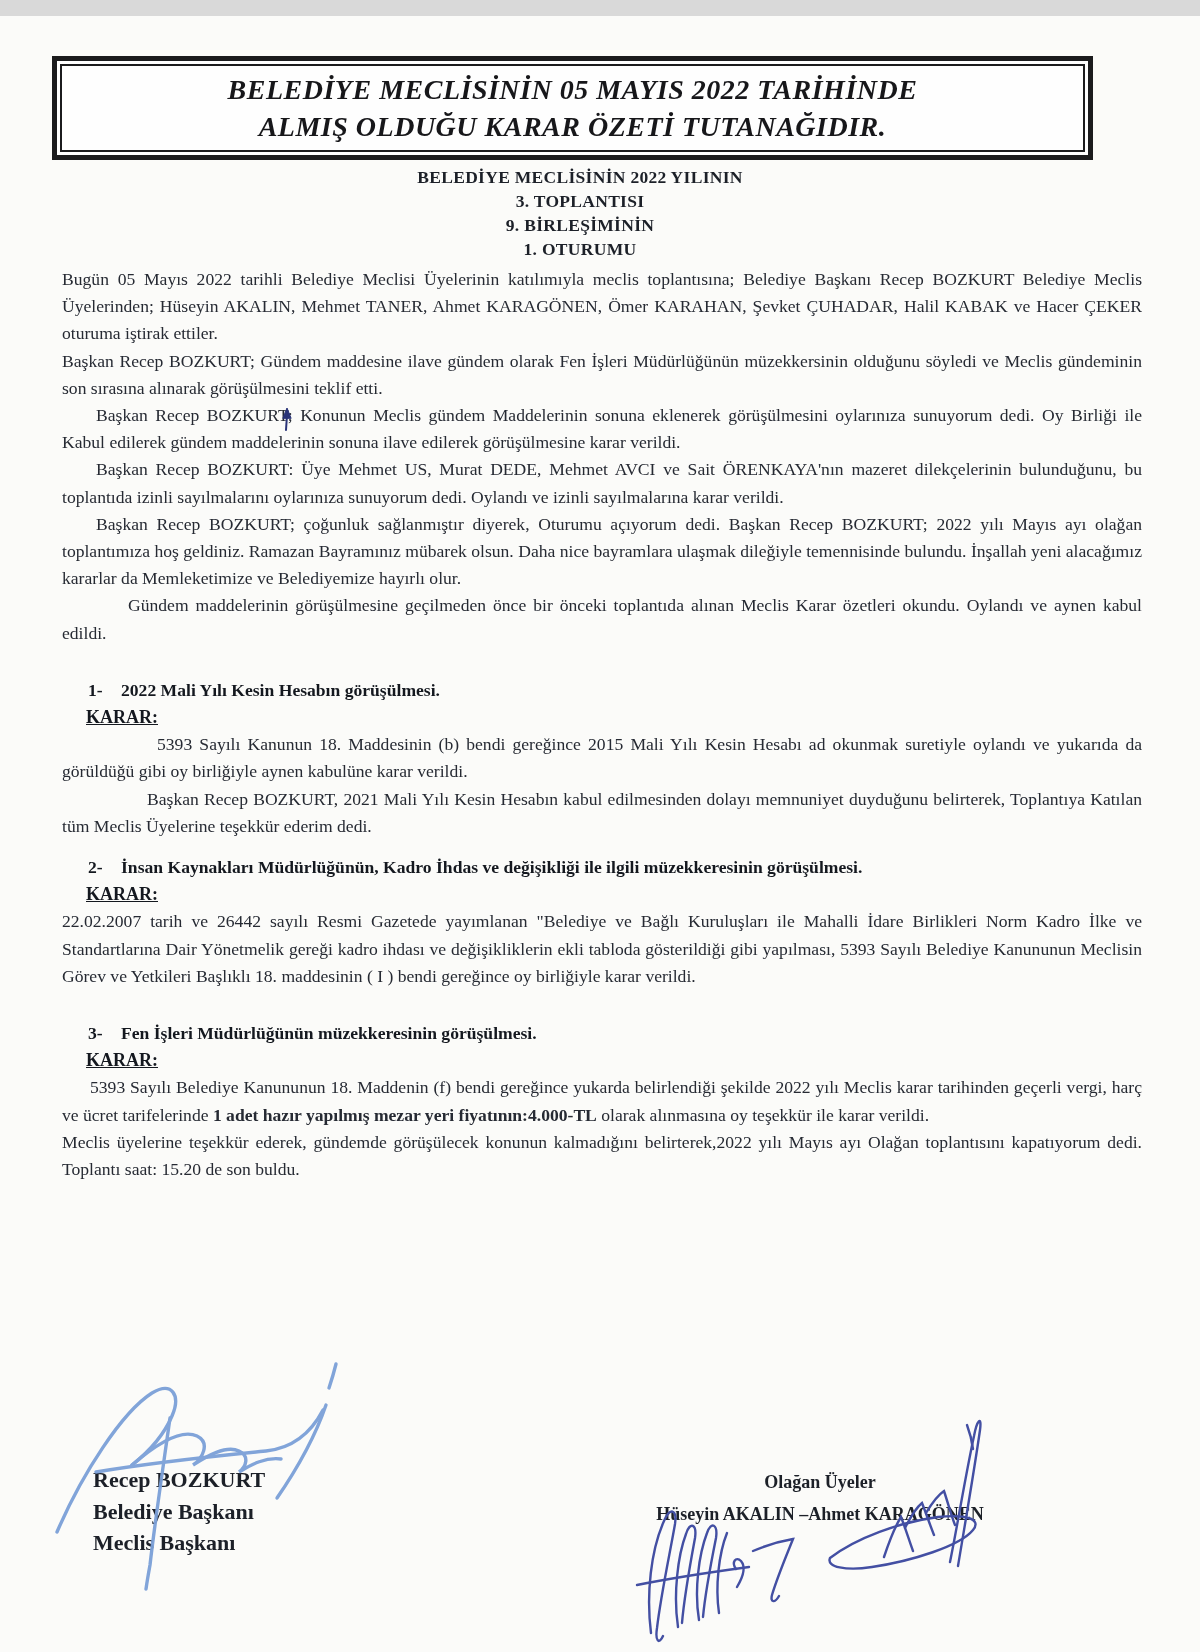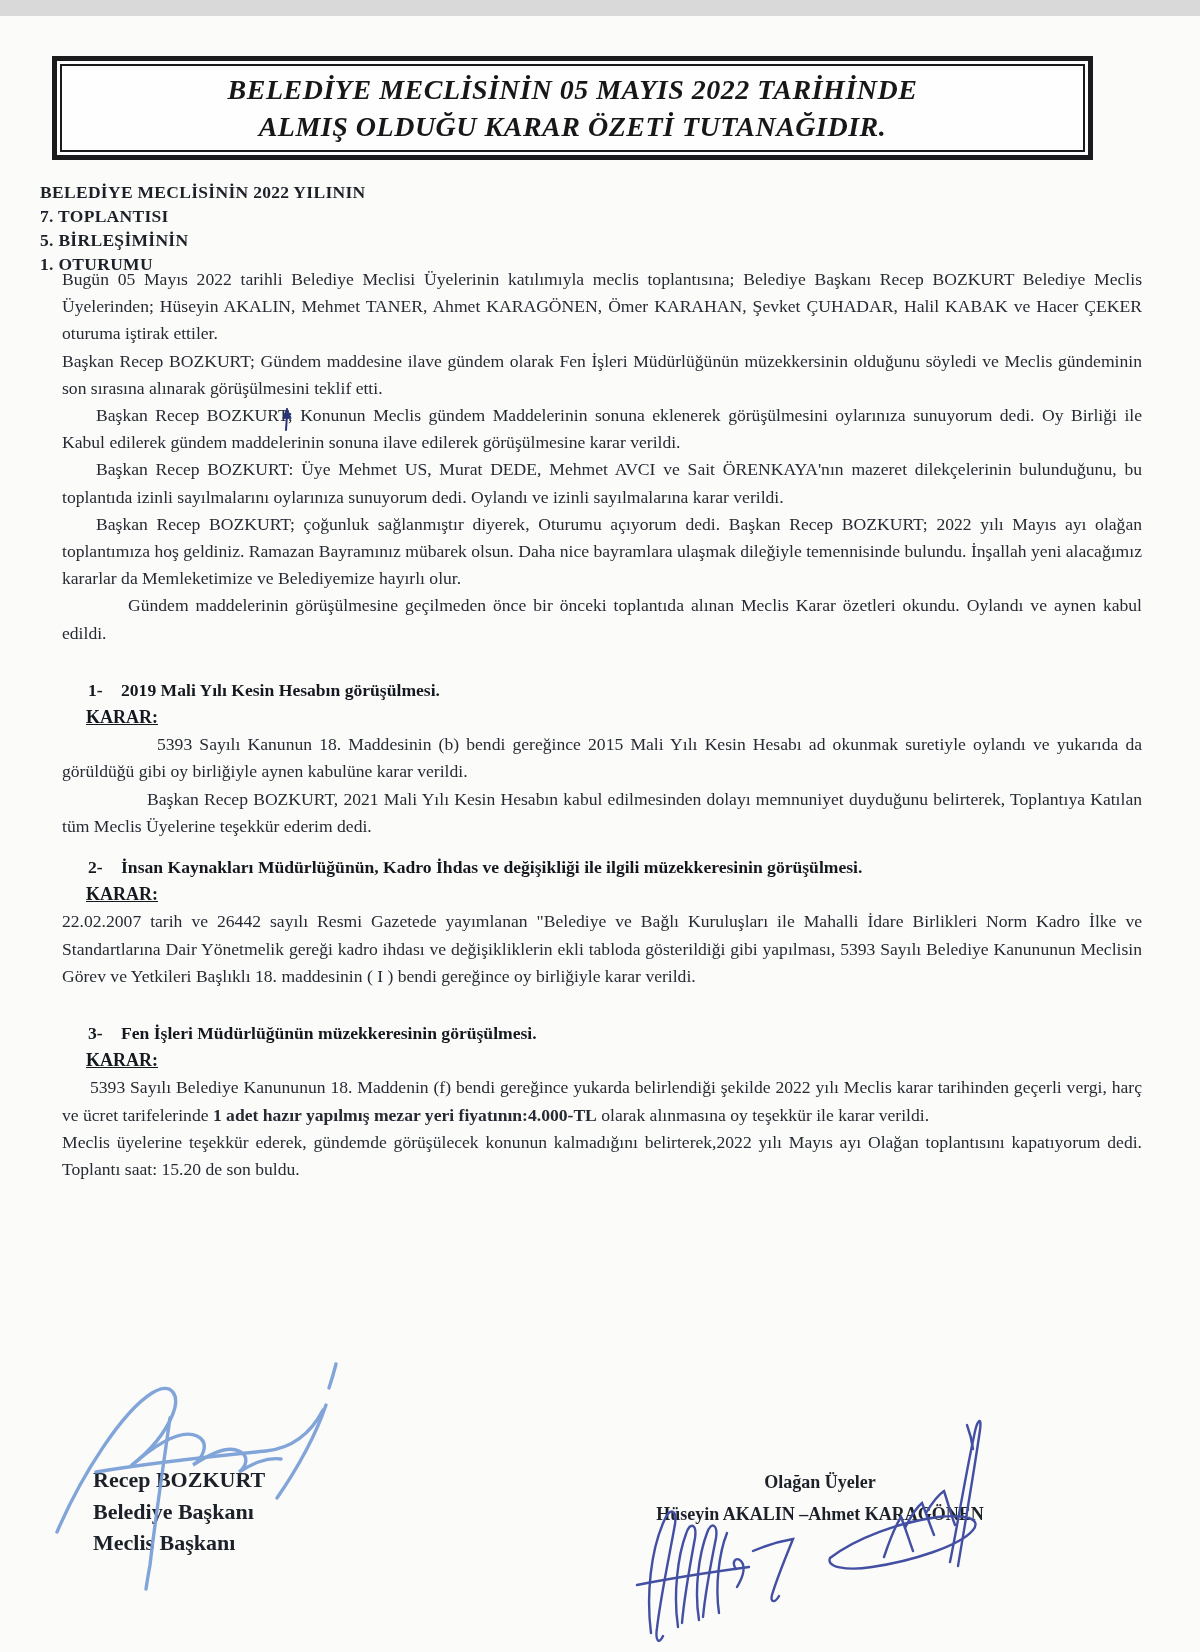--- a/index.html
+++ b/index.html
@@ -15,22 +15,22 @@
     box-sizing:border-box; border:5px solid #1b1b1d; padding:3px; background:#fefefe;
   }
   .title-box-inner {
     box-sizing:border-box; height:100%; border:2px solid #1b1b1d;
     display:flex; flex-direction:column; justify-content:center;
     text-align:center; font-weight:bold; font-style:italic;
     font-size:28px; line-height:37px; color:#17171a; letter-spacing:.5px;
   }
   
   .session-header {
-    position:absolute; top:164px; left:40px; width:1080px;
-    font-weight:bold; font-size:17.5px; line-height:24px;
+    position:absolute; top:149px; left:40px; width:1080px;
+    text-align:center; font-weight:bold; font-size:17.5px; line-height:24px;
     color:#1c2028; letter-spacing:.3px;
   }
   
   .body {
     position:absolute; top:250px; left:62px; width:1080px;
     font-size:17.6px; line-height:27.2px; text-align:justify;
   }
   .body p {margin:0; padding:0;}
   .indent1 {text-indent:34px;}
   .indent2 {text-indent:66px;}
@@ -72,37 +72,37 @@
 
   <div class="title-box">
     <div class="title-box-inner">
       <div>BELEDİYE MECLİSİNİN 05 MAYIS 2022 TARİHİNDE</div>
       <div>ALMIŞ OLDUĞU KARAR ÖZETİ TUTANAĞIDIR.</div>
     </div>
   </div>
 
   <div class="session-header">
     <div>BELEDİYE MECLİSİNİN 2022 YILININ</div>
-    <div>7. TOPLANTISI</div>
-    <div>5. BİRLEŞİMİNİN</div>
+    <div>3. TOPLANTISI</div>
+    <div>9. BİRLEŞİMİNİN</div>
     <div>1. OTURUMU</div>
   </div>
 
   <div class="body">
     <p>Bugün 05 Mayıs 2022 tarihli Belediye Meclisi Üyelerinin katılımıyla meclis toplantısına; Belediye Başkanı Recep BOZKURT Belediye Meclis Üyelerinden; Hüseyin AKALIN, Mehmet TANER, Ahmet KARAGÖNEN, Ömer KARAHAN, Şevket ÇUHADAR, Halil KABAK ve Hacer ÇEKER oturuma iştirak ettiler.</p>
     <p>Başkan Recep BOZKURT; Gündem maddesine ilave gündem olarak Fen İşleri Müdürlüğünün müzekkersinin olduğunu söyledi ve Meclis gündeminin son sırasına alınarak görüşülmesini teklif etti.</p>
     <p class="indent1">Başkan Recep BOZKURT; Konunun Meclis gündem Maddelerinin sonuna eklenerek görüşülmesini oylarınıza sunuyorum dedi. Oy Birliği ile Kabul edilerek gündem maddelerinin sonuna ilave edilerek görüşülmesine karar verildi.</p>
     <p class="indent1">Başkan Recep BOZKURT: Üye Mehmet US, Murat DEDE, Mehmet AVCI ve Sait ÖRENKAYA'nın mazeret dilekçelerinin bulunduğunu, bu toplantıda izinli sayılmalarını oylarınıza sunuyorum dedi. Oylandı ve izinli sayılmalarına karar verildi.</p>
     <p class="indent1">Başkan Recep BOZKURT; çoğunluk sağlanmıştır diyerek, Oturumu açıyorum dedi. Başkan Recep BOZKURT; 2022 yılı Mayıs ayı olağan toplantımıza hoş geldiniz. Ramazan Bayramınız mübarek olsun. Daha nice bayramlara ulaşmak dileğiyle temennisinde bulundu. İnşallah yeni alacağımız kararlar da Memleketimize ve Belediyemize hayırlı olur.</p>
     <p class="indent2">Gündem maddelerinin görüşülmesine geçilmeden önce bir önceki toplantıda alınan Meclis Karar özetleri okundu. Oylandı ve aynen kabul edildi.</p>
 
     <section class="item gap-lg">
       <div class="item-heading">
         <span class="item-number">1-</span>
-        <span class="item-title">2019 Mali Yılı Kesin Hesabın görüşülmesi.</span>
+        <span class="item-title">2022 Mali Yılı Kesin Hesabın görüşülmesi.</span>
       </div>
       <div class="decision-label">KARAR:</div>
       <p class="d-indent-a">5393 Sayılı Kanunun 18. Maddesinin (b) bendi gereğince 2015 Mali Yılı Kesin Hesabı ad okunmak suretiyle oylandı ve yukarıda da görüldüğü gibi oy birliğiyle aynen kabulüne karar verildi.</p>
       <p class="d-indent-b">Başkan Recep BOZKURT, 2021 Mali Yılı Kesin Hesabın kabul edilmesinden dolayı memnuniyet duyduğunu belirterek, Toplantıya Katılan tüm Meclis Üyelerine teşekkür ederim dedi.</p>
     </section>
 
     <section class="item">
       <div class="item-heading">
         <span class="item-number">2-</span>
         <span class="item-title narrow">İnsan Kaynakları Müdürlüğünün, Kadro İhdas ve değişikliği ile ilgili müzekkeresinin görüşülmesi.</span>

